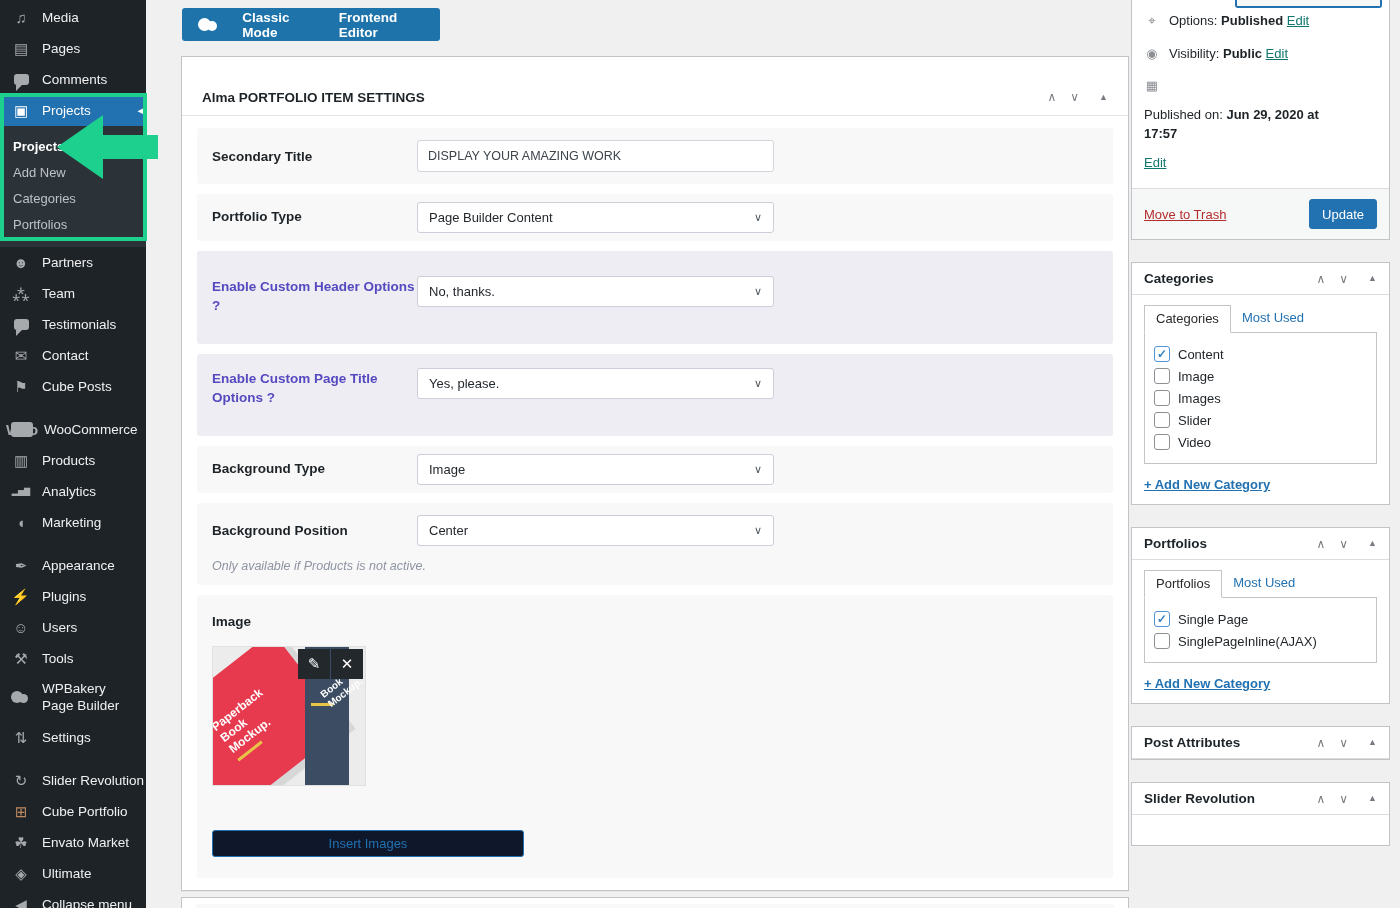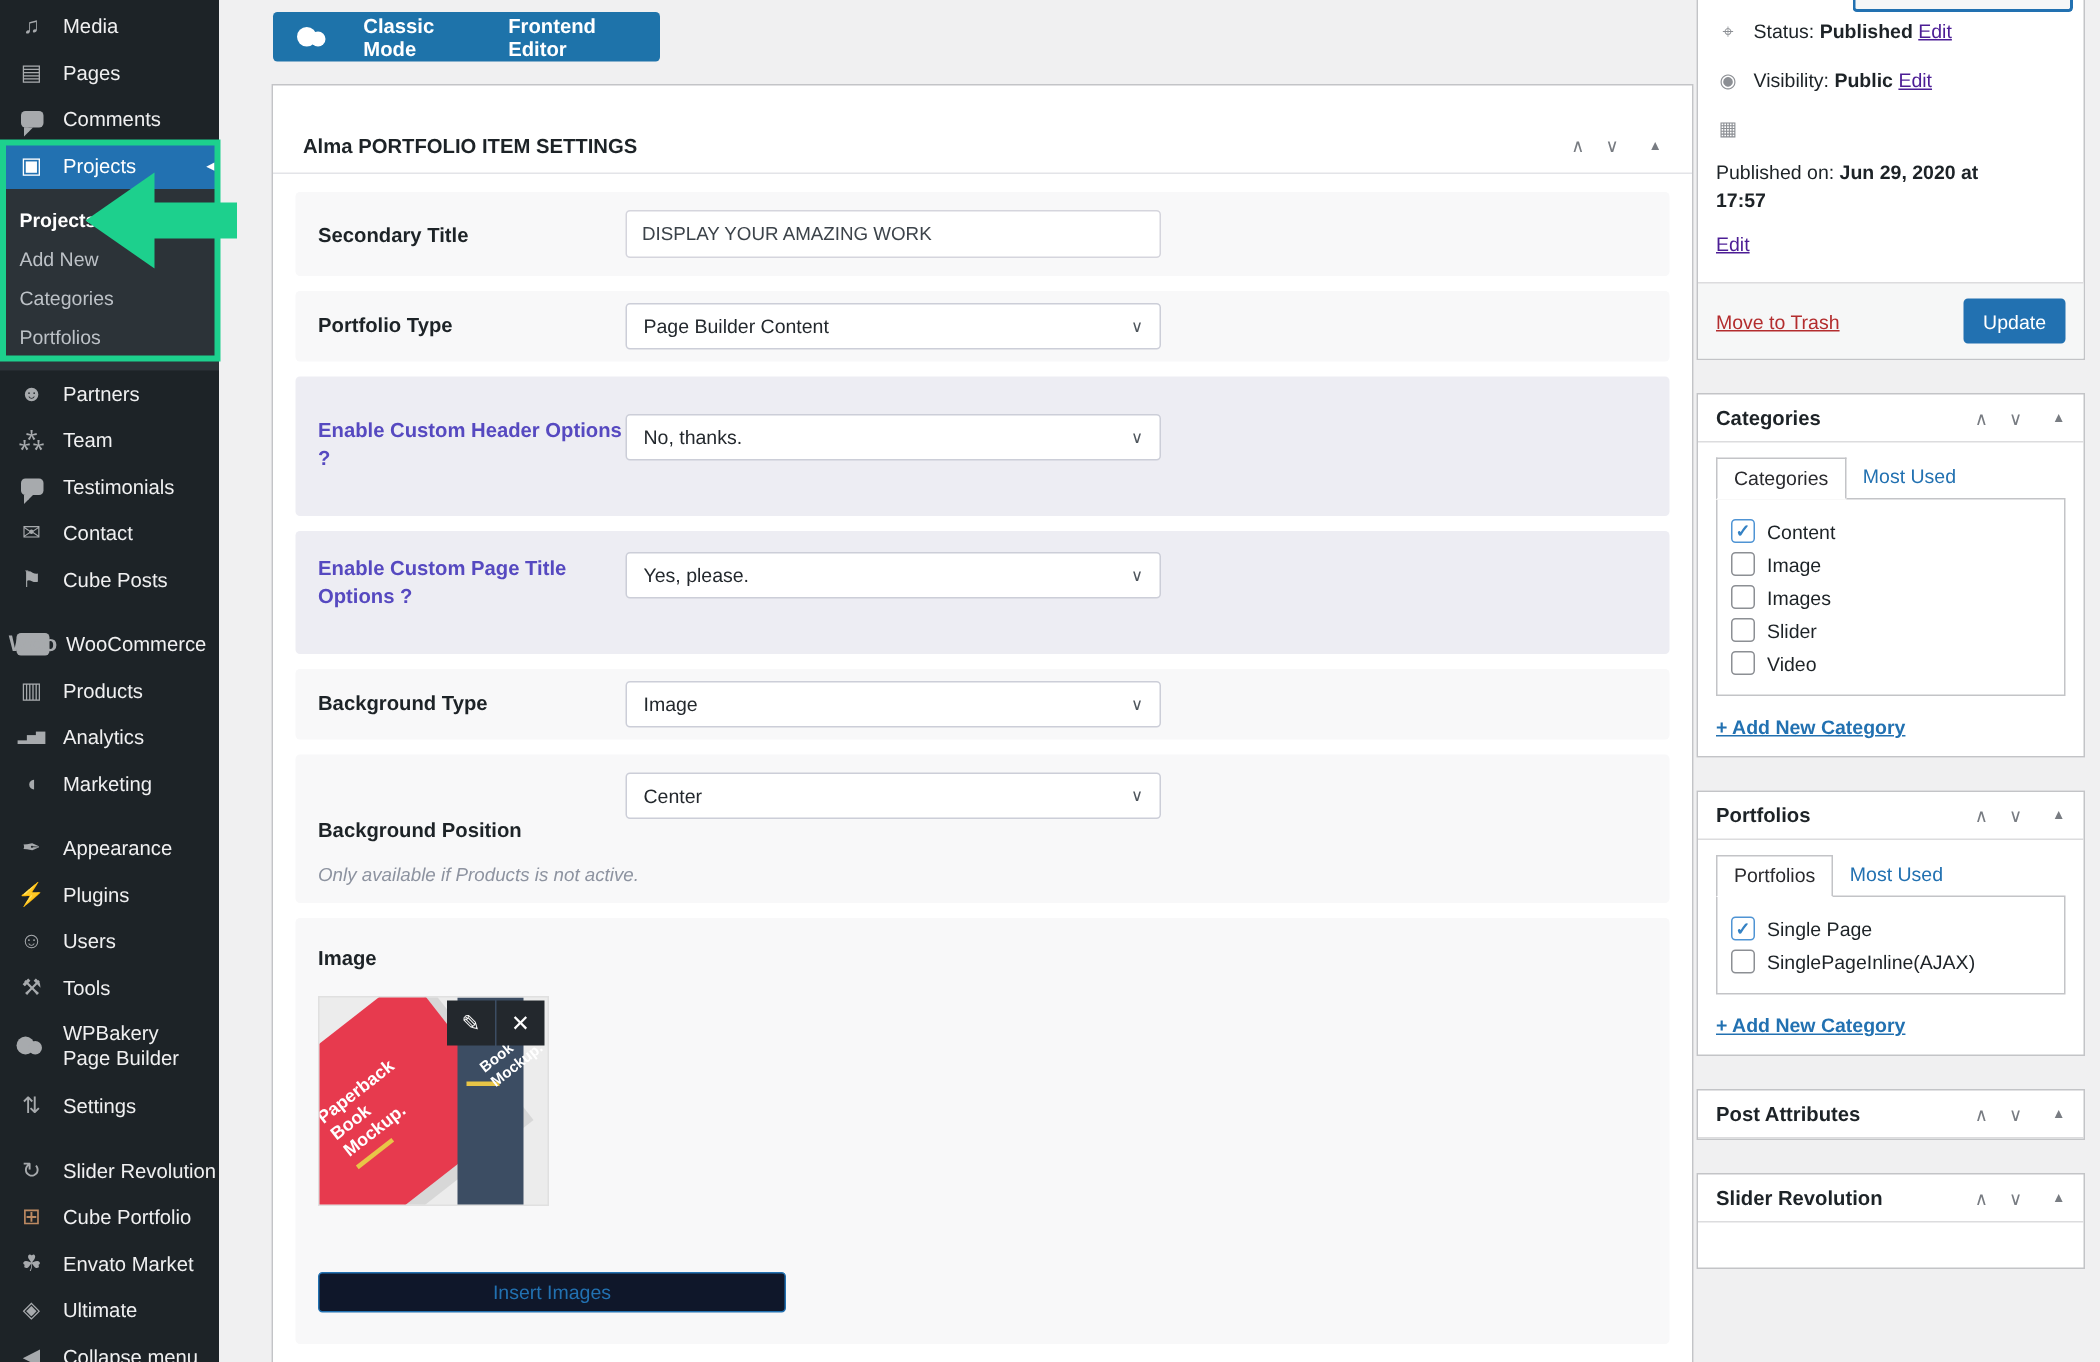--- a/index.html
+++ b/index.html
@@ -161,21 +161,21 @@
   .cut-btn {
     position:absolute; top:0; right:8px; width:147px; height:8px;
     border:2px solid #2271b1; border-top:none; border-radius:0 0 3px 3px;
     background:#f6f7f7; z-index:4;
   }
   .pubbox { background:#fff; border:1px solid #c3c4c7; margin-top:-14px; }
   .pub-body { padding:24px 12px 10px 12px; }
   .pub-row { display:flex; gap:9px; margin-bottom:13px; line-height:1.5; flex-wrap:wrap; }
   .pub-ico { color:#8c8f94; width:16px; text-align:center; font-size:13px; flex:0 0 16px; }
   .pub-strong { font-weight:bold; }
-  a.link { color:#4c1d95; text-decoration:underline; cursor:pointer; }
+  a.link { color:#0f766e; text-decoration:underline; cursor:pointer; }
   .pub-foot {
     background:#f6f7f7; border-top:1px solid #dcdcde; padding:10px 12px;
     display:flex; align-items:center; justify-content:space-between;
   }
   .trash { color:#b32d2e; text-decoration:underline; font-size:13px; cursor:pointer; }
   .update-btn {
     background:#2271b1; color:#fff; border:1px solid #2271b1; border-radius:3px;
     height:30px; padding:0 12px; font-size:13px; font-weight:400; cursor:pointer;
     font-family:"Liberation Sans", sans-serif;
   }
@@ -380,21 +380,21 @@
 
       <div class="frow compact">
         <div class="flabel">Background Type</div>
         <div class="select">
           <span>Image</span>
           <span class="sel-caret">∨</span>
         </div>
       </div>
 
       <div class="frow">
-        <div class="flabel" style="padding-top:7px;margin-top:23px;">Background Position</div>
+        <div class="flabel" style="padding-top:7px;">Background Position</div>
         <div class="select">
           <span>Center</span>
           <span class="sel-caret">∨</span>
         </div>
         <div class="fhelp">Only available if Products is not active.</div>
       </div>
 
       <div class="frow imgrow" style="padding:18px 15px 21px;">
         <div class="flabel" style="padding-top:0;">Image</div>
         <div class="thumb">
@@ -426,21 +426,21 @@
 </div>
 
 <div class="rightcol">
   <div class="cut-btn"></div>
 
   <div class="pubbox">
     <div class="pub-body">
       <div class="pub-row">
         <span class="pub-ico">⌖</span>
         <span>
-          <span>Status:</span>
+          <span>Options:</span>
           <span class="pub-strong">Published</span>
           <a class="link">Edit</a>
         </span>
       </div>
       <div class="pub-row">
         <span class="pub-ico">◉</span>
         <span>
           <span>Visibility:</span>
           <span class="pub-strong">Public</span>
           <a class="link">Edit</a>

